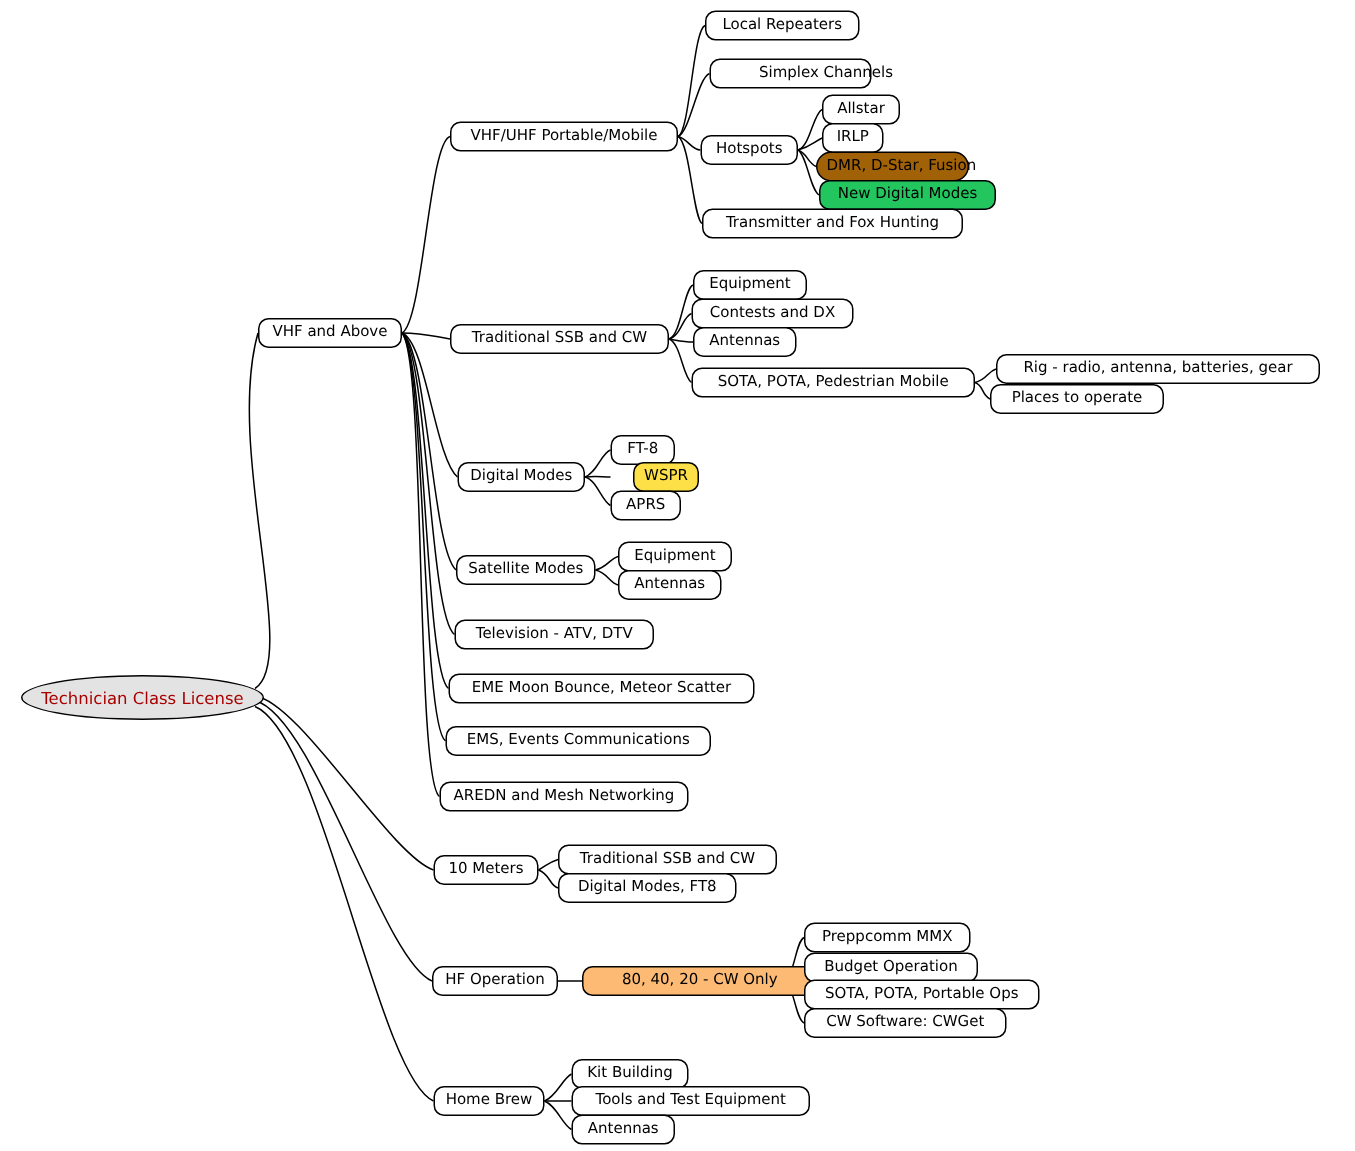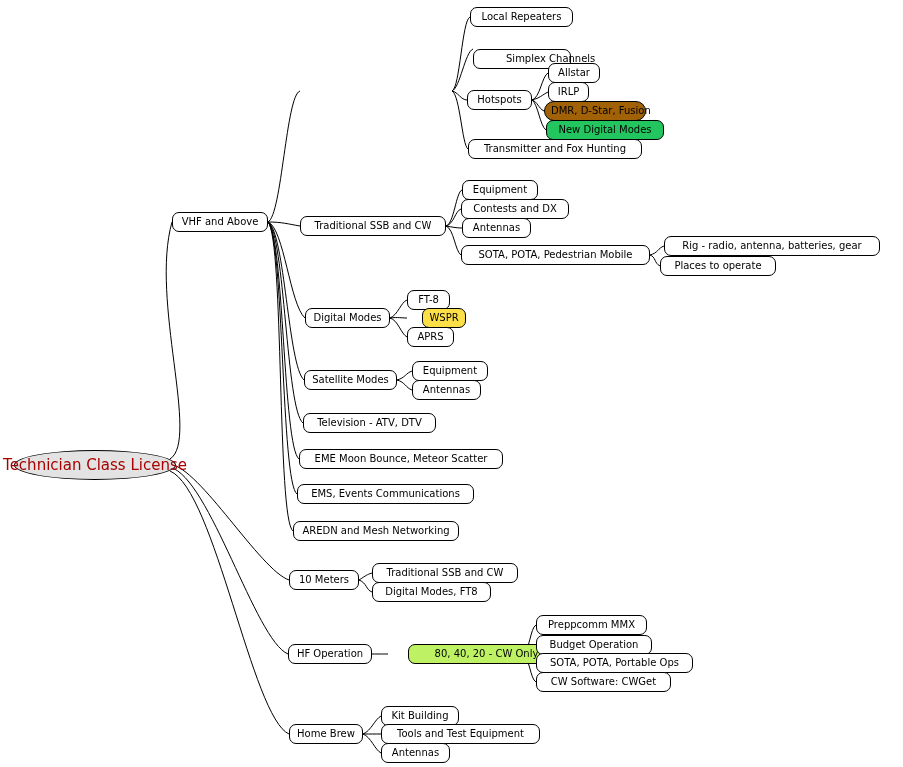--- a/index.html
+++ b/index.html
@@ -40,21 +40,21 @@
   .root-node {
     position: absolute;
     box-sizing: border-box;
     display: flex;
     align-items: center;
     justify-content: center;
     border: 1px solid #000000;
     border-radius: 50%;
     background: #e3e3e3;
     color: #a80000;
-    font-size: 15px;
+    font-size: 11px;
     white-space: nowrap;
   }
 </style>
 </head>
 <body>
 
 <div id="canvas">
 
   <svg id="edges" viewBox="0 0 903 767" xmlns="http://www.w3.org/2000/svg">
       <path d="M 170,459 C 200,440 150,300 172,222" fill="none" stroke="#000000" stroke-width="1"></path>
@@ -98,22 +98,23 @@
       <path d="M 363,734 C 371,731 375,719 381,716" fill="none" stroke="#000000" stroke-width="1"></path>
       <path d="M 363,734 C 371,734 375,734 381,734" fill="none" stroke="#000000" stroke-width="1"></path>
       <path d="M 363,734 C 371,737 375,750 381,753" fill="none" stroke="#000000" stroke-width="1"></path>
     </svg>
 
   <div class="root-node" style="left: 14px; top: 450px; width: 162px; height: 30px; background: rgb(227, 227, 227); color: rgb(168, 0, 0);">
     <span>Technician Class License</span>
   </div>
 
 <div class="node" style="left: 172px; top: 212px; width: 96px; background: rgb(255, 255, 255); border-color: rgb(0, 0, 0);"><span>VHF and Above</span></div>
+    <div class="node" style="left: 300px; top: 81px; width: 152px; background: rgb(255, 255, 255); border-color: rgb(0, 0, 0);"><span>VHF/UHF Portable/Mobile</span></div>
     <div class="node" style="left: 470px; top: 7px; width: 103px; background: rgb(255, 255, 255); border-color: rgb(0, 0, 0);"><span>Local Repeaters</span></div>
-    <div class="node" style="left: 473px; top: 49px; width: 98px; background: rgb(255, 255, 255); border-color: rgb(0, 0, 0); padding-left: 32px;"><span>Simplex Channels</span></div>
+    <div class="node" style="left: 473px; top: 39px; width: 108px; background: rgb(255, 255, 255); border-color: rgb(0, 0, 0); padding-left: 32px;"><span>Simplex Channels</span></div>
     <div class="node" style="left: 467px; top: 90px; width: 65px; background: rgb(255, 255, 255); border-color: rgb(0, 0, 0);"><span>Hotspots</span></div>
     <div class="node" style="left: 548px; top: 63px; width: 52px; background: rgb(255, 255, 255); border-color: rgb(0, 0, 0);"><span>Allstar</span></div>
     <div class="node" style="left: 548px; top: 82px; width: 41px; background: rgb(255, 255, 255); border-color: rgb(0, 0, 0);"><span>IRLP</span></div>
     <div class="node" style="left: 544px; top: 101px; width: 102px; background: #a16207; border-color: rgb(0, 0, 0); border-radius: 10px;"><span>DMR, D-Star, Fusion</span></div>
     <div class="node" style="left: 546px; top: 120px; width: 118px; background: #22c55e; border-color: rgb(0, 0, 0);"><span>New Digital Modes</span></div>
     <div class="node" style="left: 468px; top: 139px; width: 174px; background: rgb(255, 255, 255); border-color: rgb(0, 0, 0);"><span>Transmitter and Fox Hunting</span></div>
     <div class="node" style="left: 300px; top: 216px; width: 146px; background: rgb(255, 255, 255); border-color: rgb(0, 0, 0);"><span>Traditional SSB and CW</span></div>
     <div class="node" style="left: 462px; top: 180px; width: 76px; background: rgb(255, 255, 255); border-color: rgb(0, 0, 0);"><span>Equipment</span></div>
     <div class="node" style="left: 461px; top: 199px; width: 108px; background: rgb(255, 255, 255); border-color: rgb(0, 0, 0);"><span>Contests and DX</span></div>
     <div class="node" style="left: 462px; top: 218px; width: 69px; background: rgb(255, 255, 255); border-color: rgb(0, 0, 0);"><span>Antennas</span></div>
@@ -128,21 +129,21 @@
     <div class="node" style="left: 412px; top: 361px; width: 76px; background: rgb(255, 255, 255); border-color: rgb(0, 0, 0);"><span>Equipment</span></div>
     <div class="node" style="left: 412px; top: 380px; width: 69px; background: rgb(255, 255, 255); border-color: rgb(0, 0, 0);"><span>Antennas</span></div>
     <div class="node" style="left: 303px; top: 413px; width: 133px; background: rgb(255, 255, 255); border-color: rgb(0, 0, 0);"><span>Television - ATV, DTV</span></div>
     <div class="node" style="left: 299px; top: 449px; width: 204px; background: rgb(255, 255, 255); border-color: rgb(0, 0, 0);"><span>EME Moon Bounce, Meteor Scatter</span></div>
     <div class="node" style="left: 297px; top: 484px; width: 177px; background: rgb(255, 255, 255); border-color: rgb(0, 0, 0);"><span>EMS, Events Communications</span></div>
     <div class="node" style="left: 293px; top: 521px; width: 166px; background: rgb(255, 255, 255); border-color: rgb(0, 0, 0);"><span>AREDN and Mesh Networking</span></div>
     <div class="node" style="left: 289px; top: 570px; width: 70px; background: rgb(255, 255, 255); border-color: rgb(0, 0, 0);"><span>10 Meters</span></div>
     <div class="node" style="left: 372px; top: 563px; width: 146px; background: rgb(255, 255, 255); border-color: rgb(0, 0, 0);"><span>Traditional SSB and CW</span></div>
     <div class="node" style="left: 372px; top: 582px; width: 119px; background: rgb(255, 255, 255); border-color: rgb(0, 0, 0);"><span>Digital Modes, FT8</span></div>
     <div class="node" style="left: 288px; top: 644px; width: 84px; background: rgb(255, 255, 255); border-color: rgb(0, 0, 0);"><span>HF Operation</span></div>
-    <div class="node" style="left: 408px; top: 644px; width: 157px; background: #bef264; border-color: rgb(0, 0, 0);"><span>80, 40, 20 - CW Only</span></div>
+    <div class="node" style="left: 388px; top: 644px; width: 157px; background: #fdba74; border-color: rgb(0, 0, 0);"><span>80, 40, 20 - CW Only</span></div>
     <div class="node" style="left: 536px; top: 615px; width: 111px; background: rgb(255, 255, 255); border-color: rgb(0, 0, 0);"><span>Preppcomm MMX</span></div>
     <div class="node" style="left: 536px; top: 635px; width: 116px; background: rgb(255, 255, 255); border-color: rgb(0, 0, 0);"><span>Budget Operation</span></div>
     <div class="node" style="left: 536px; top: 653px; width: 157px; background: rgb(255, 255, 255); border-color: rgb(0, 0, 0);"><span>SOTA, POTA, Portable Ops</span></div>
     <div class="node" style="left: 536px; top: 672px; width: 135px; background: rgb(255, 255, 255); border-color: rgb(0, 0, 0);"><span>CW Software: CWGet</span></div>
     <div class="node" style="left: 289px; top: 724px; width: 74px; background: rgb(255, 255, 255); border-color: rgb(0, 0, 0);"><span>Home Brew</span></div>
     <div class="node" style="left: 381px; top: 706px; width: 78px; background: rgb(255, 255, 255); border-color: rgb(0, 0, 0);"><span>Kit Building</span></div>
     <div class="node" style="left: 381px; top: 724px; width: 159px; background: rgb(255, 255, 255); border-color: rgb(0, 0, 0);"><span>Tools and Test Equipment</span></div>
     <div class="node" style="left: 381px; top: 743px; width: 69px; background: rgb(255, 255, 255); border-color: rgb(0, 0, 0);"><span>Antennas</span></div>
   </div>
 

